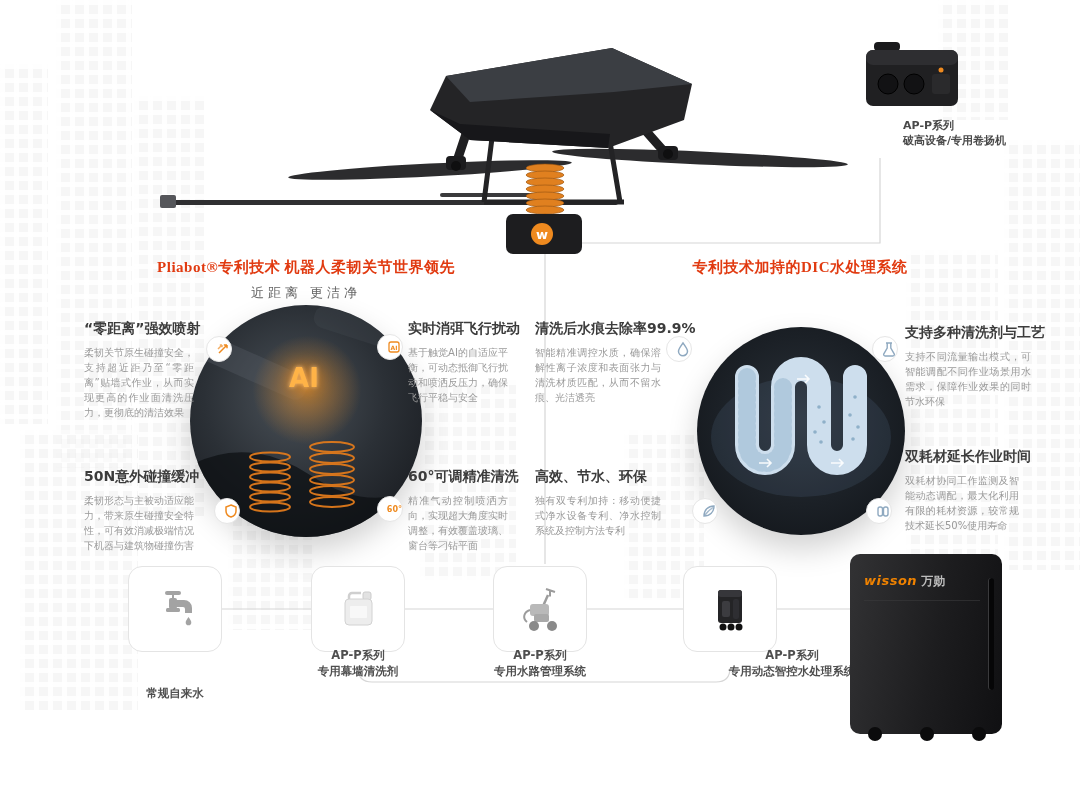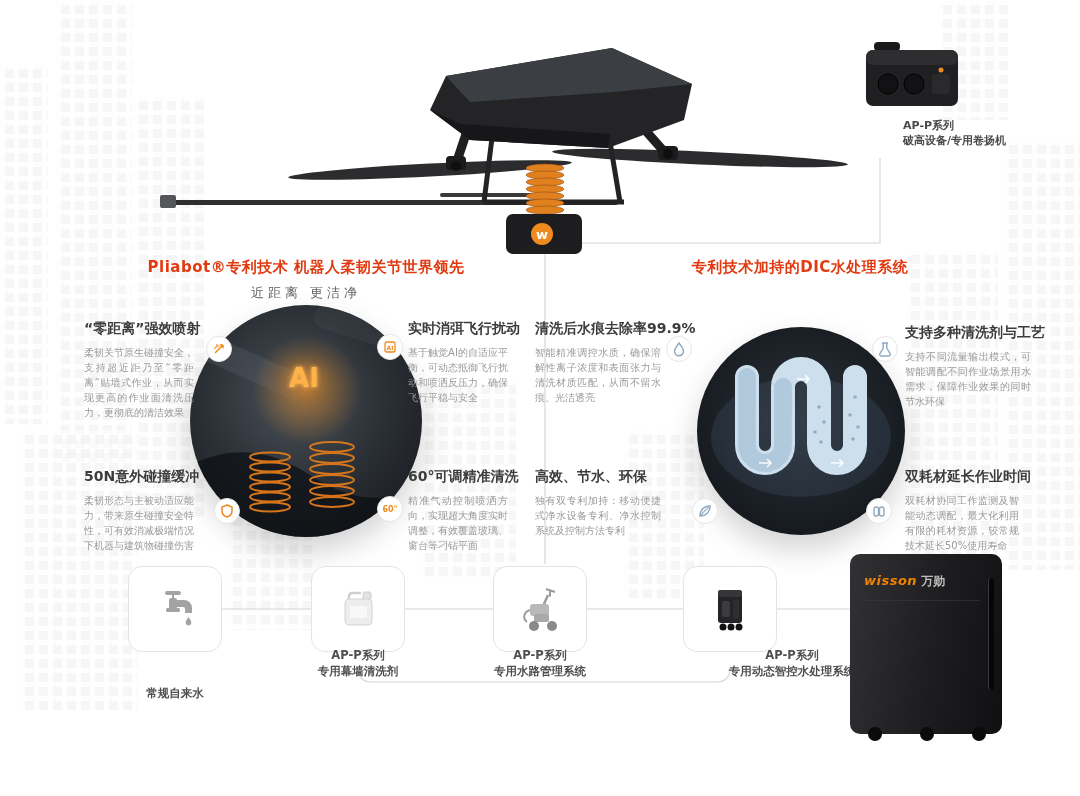--- a/index.html
+++ b/index.html
@@ -9,40 +9,40 @@
   
   .bldg { position:absolute; opacity:.55; background-color:#efefef;
     background-image:
       repeating-linear-gradient(to right, rgba(255,255,255,.95) 0 5px, transparent 5px 14px),
       repeating-linear-gradient(to bottom, rgba(255,255,255,.95) 0 5px, transparent 5px 14px);
   }
 
   .lines { position:absolute; left:0; top:0; }
   .lines path { stroke:#d6d6d6; stroke-width:1.2; fill:none; }
 
-  .sec-title { position:absolute; font-size:15px; font-weight:700; color:#e13a10; text-align:center; letter-spacing:.5px; }
+  .sec-title { position:absolute; font-size:15px; font-weight:700; color:#e13a10; text-align:center; letter-spacing:.5px;font-family:Liberation Serif, serif; }
   .sec-sub   { position:absolute; font-size:13px; color:#636363; text-align:center; letter-spacing:4px; }
 
   .big-circle { position:absolute; border-radius:50%; overflow:hidden; box-shadow:0 14px 30px rgba(0,0,0,.18); }
   .circ-left  { left:190px; top:305px; width:232px; height:232px;
     background:radial-gradient(circle at 45% 40%, #4a5158 0%, #2b3036 48%, #131519 100%); }
   .circ-right { left:697px; top:327px; width:208px; height:208px;
     background:radial-gradient(circle at 50% 45%, #2b323a 0%, #1b2026 55%, #0f1216 100%); }
   .ai-glow { position:absolute; left:62px; top:30px; width:110px; height:110px; border-radius:50%;
     background:radial-gradient(circle, rgba(255,150,30,.55) 0%, rgba(255,150,30,0) 70%); }
   .ai-text { position:absolute; left:84px; top:58px; width:60px; text-align:center;
     font-size:26px; font-weight:700; color:#ffb347; text-shadow:0 0 16px #ff9420, 0 0 4px #ffce8a; }
 
   .feat { position:absolute; }
   .feat .t { font-size:14px; font-weight:700; color:#3c3c3c; margin-bottom:7px; white-space:nowrap; }
   .feat .b { font-size:10px; color:#9a9a9a; line-height:1.5; text-align:justify; word-break:break-all; }
   .feat.align-r .t { text-align:right; }
 
   .ficon { position:absolute; width:26px; height:26px; border-radius:50%; background:#fff;
-    border:1px solid #e6e6e6; display:flex; align-items:center; justify-content:center; }
+    border:1px solid #e6e6e6; display:flex; align-items:center; justify-content:flex-end; }
   .ficon svg { display:block; }
   .ic-o { stroke:#ef8a1f; } .ic-b { stroke:#8fa9c0; }
   .ic-txt { font-size:8px; font-weight:700; color:#ef8a1f; }
 
   .flow-box { position:absolute; width:94px; height:86px; border:1px solid #e4e4e4; border-radius:14px;
     background:#fff; display:flex; align-items:center; justify-content:center; }
   .flow-label { position:absolute; text-align:center; font-size:11.5px; font-weight:700; color:#4f4f4f; line-height:1.35; }
 
   .winch-label { position:absolute; left:903px; top:118px; font-size:11px; font-weight:700; color:#4a4a4a; line-height:1.4; }
 
@@ -241,21 +241,21 @@
     <div class="t">高效、节水、环保</div>
     <div class="b">独有双专利加持：移动便捷式净水设备专利、净水控制系统及控制方法专利</div>
   </div>
   <div class="ficon" style="left:692px; top:498px;">
     <svg width="16" height="16" viewBox="0 0 16 16" fill="none" class="ic-b" stroke-width="1.4">
       <path d="M13 3 C7 3 3 7 3 13 C9 13 13 9 13 3 Z"></path>
       <path d="M4 12 C6.5 8.5 9 6.5 12 4.5" opacity=".8"></path>
     </svg>
   </div>
 
-  <div class="feat" style="left:905px; top:468px; width:114px;">
+  <div class="feat" style="left:905px; top:448px; width:114px;">
     <div class="t">双耗材延长作业时间</div>
     <div class="b">双耗材协同工作监测及智能动态调配，最大化利用有限的耗材资源，较常规技术延长50%使用寿命</div>
   </div>
   <div class="ficon" style="left:866px; top:498px;">
     <svg width="16" height="16" viewBox="0 0 16 16" fill="none" class="ic-b" stroke-width="1.4">
       <rect x="3" y="4" width="4.5" height="9" rx="2"></rect>
       <rect x="8.5" y="4" width="4.5" height="9" rx="2"></rect>
     </svg>
   </div>
 

